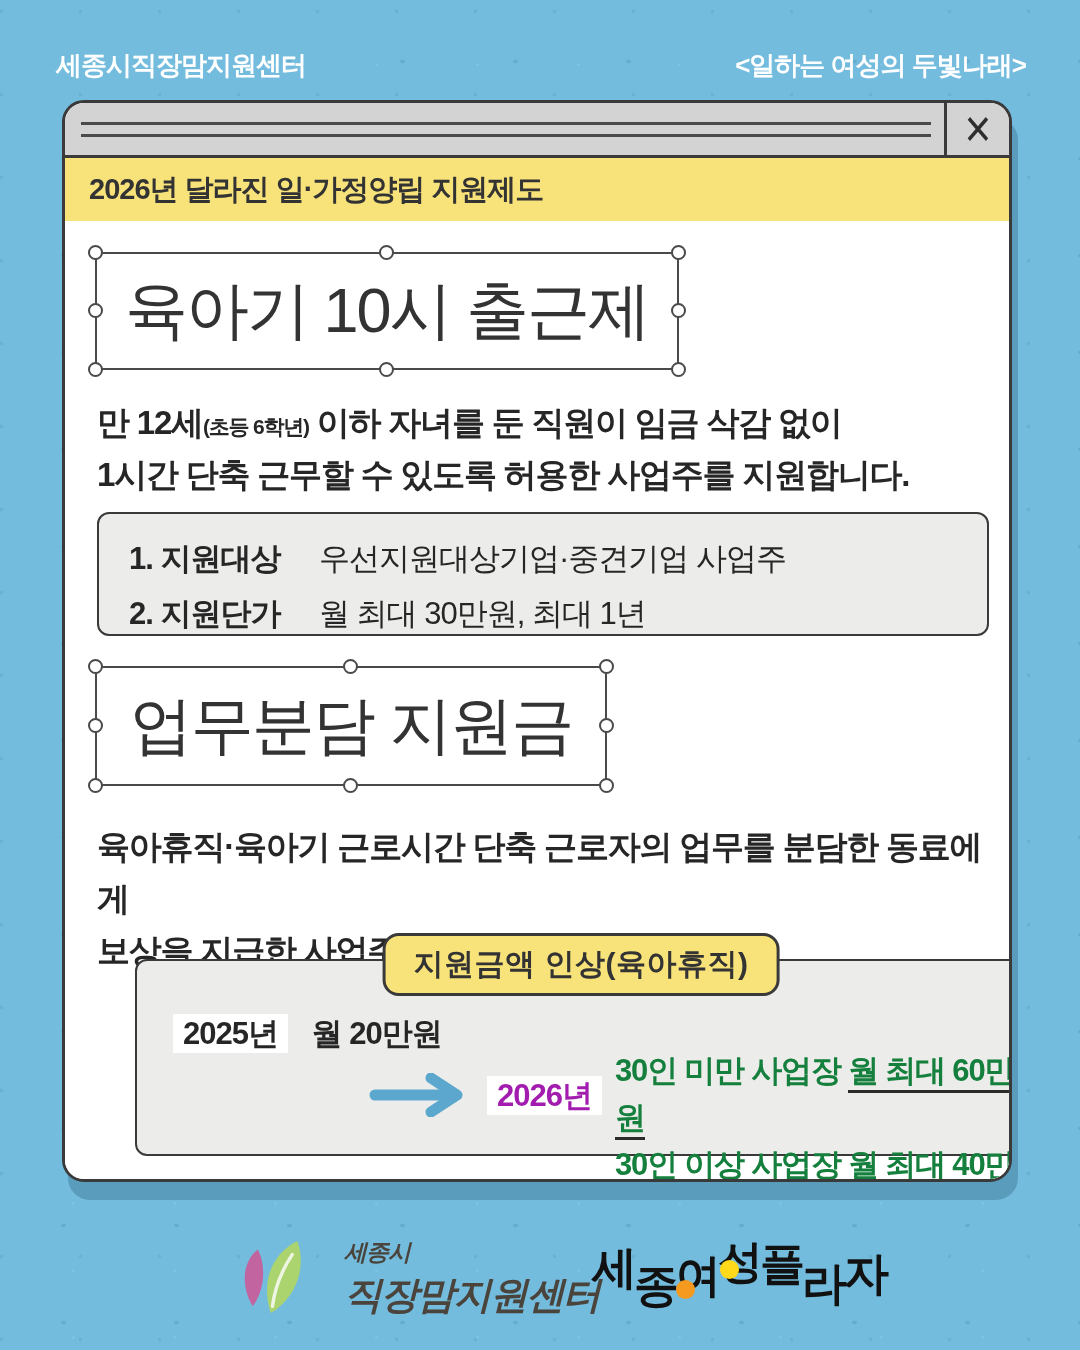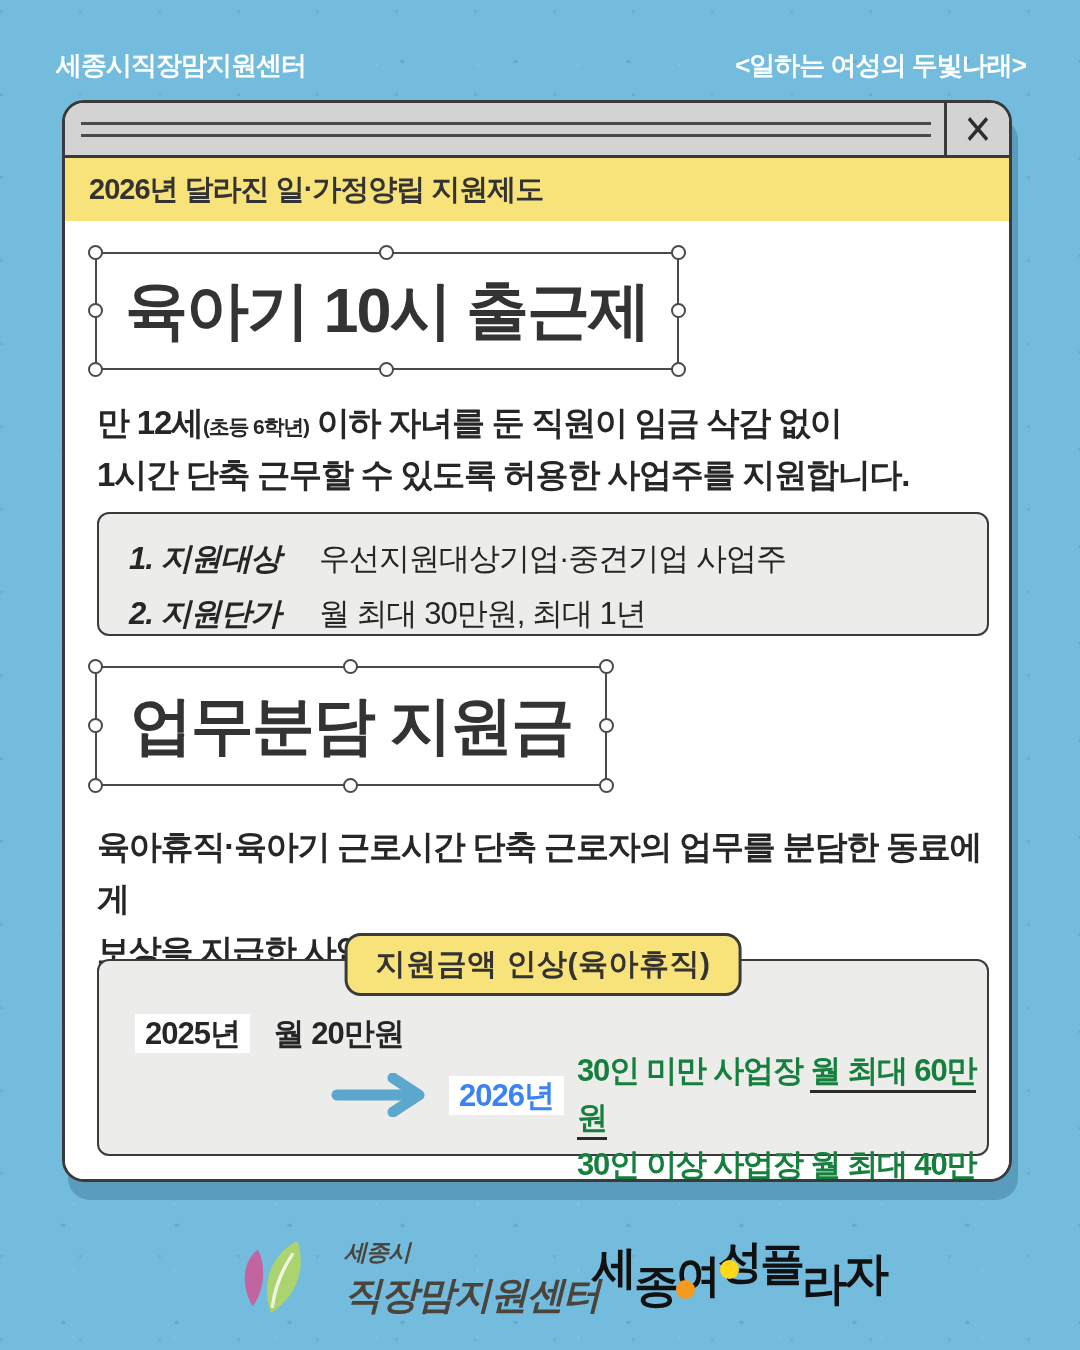--- a/index.html
+++ b/index.html
@@ -28,52 +28,52 @@
   .titlebar{position:relative;height:52px;background:#D3D3D3;border-bottom:3px solid #3a3a3a;}
   .tb-lines{position:absolute;left:16px;right:78px;top:0;bottom:0;display:flex;flex-direction:column;justify-content:center;gap:9px;}
   .tb-line{height:3px;background:#4a4a4a;}
   .tb-close{position:absolute;right:0;top:0;bottom:0;width:62px;border-left:3px solid #3a3a3a;display:flex;align-items:center;justify-content:center;cursor:pointer;}
   .tb-close span{font-size:46px;line-height:1;color:#2e2e2e;font-weight:400;transform:scaleY(1.15);}
   .banner{height:63px;background:#F8E37B;display:flex;align-items:center;padding-left:24px;font-size:29px;font-weight:700;color:#333;letter-spacing:-1px;}
   .content{position:relative;height:961px;background:#fff;}
 
   
   .selbox{position:absolute;border:2px solid #4a4a4a;display:flex;align-items:center;justify-content:center;}
-  .selbox .t{font-size:63px;font-weight:700;color:#333;letter-spacing:-2px;white-space:nowrap;}
+  .selbox .t{font-size:63px;font-weight:400;color:#333;letter-spacing:-2px;white-space:nowrap;}
   .h{position:absolute;width:15px;height:15px;background:#fff;border:2px solid #4a4a4a;border-radius:50%;box-sizing:border-box;}
   .h.nw{left:-9px;top:-9px}.h.n{left:calc(50% - 8px);top:-9px}.h.ne{right:-9px;top:-9px}
   .h.w{left:-9px;top:calc(50% - 8px)}.h.e{right:-9px;top:calc(50% - 8px)}
   .h.sw{left:-9px;bottom:-9px}.h.s{left:calc(50% - 8px);bottom:-9px}.h.se{right:-9px;bottom:-9px}
   .selbox1{left:30px;top:31px;width:580px;height:114px;}
   .selbox2{left:30px;top:445px;width:508px;height:116px;}
 
   
   .para{position:absolute;left:32px;font-size:33px;font-weight:600;color:#262626;letter-spacing:-1.2px;line-height:1.58;margin-top:12px;}
   .para1{top:164px;}
   .para2{top:588px;}
   .para .small{font-size:21px;font-weight:600;}
 
   
   .graybox{position:absolute;left:32px;width:892px;background:#ECECEA;border:2.5px solid #3a3a3a;border-radius:12px;box-sizing:border-box;}
   .graybox1{top:291px;height:124px;padding:24px 30px;display:flex;flex-direction:column;gap:13px;}
   .inforow{display:flex;align-items:baseline;font-size:31px;letter-spacing:-1px;color:#262626;}
-  .inforow .lbl{font-weight:800;min-width:190px;font-style:italic;}
+  .inforow .lbl{font-weight:800;min-width:190px;}
   .inforow .val{font-weight:500;}
 
-  .graybox2{top:738px;height:197px;}
+  .graybox2{top:738px;height:197px;margin-left:38px;}
   .badge{
     position:absolute;top:-28px;left:50%;transform:translateX(-50%);
     background:#F8E37B;border:3px solid #3a3a3a;border-radius:16px;
     padding:8px 28px;font-size:30px;font-weight:700;color:#333;letter-spacing:0.5px;white-space:nowrap;
   }
   .yearchip{background:#fff;padding:2px 10px;font-weight:600;}
   .before-row{position:absolute;left:36px;top:52px;font-size:31px;font-weight:600;color:#262626;letter-spacing:-1px;}
   .before-row .amt{margin-left:16px;}
   .arrow-wrap{position:absolute;left:232px;top:112px;}
-  .year-after{position:absolute;left:350px;top:114px;font-size:31px;color:#3b82f6;letter-spacing:-1px;}
+  .year-after{position:absolute;left:350px;top:114px;font-size:31px;color:#a21caf;letter-spacing:-1px;}
   .after-col{position:absolute;left:478px;top:86px;font-size:31px;font-weight:600;color:#15803d;letter-spacing:-1.2px;line-height:1.52;}
   .after-col .ul{border-bottom:3px solid #2b2b2b;padding-bottom:2px;}
 
   
   .footer-logo1{position:absolute;left:232px;top:1232px;display:flex;align-items:center;}
   .logo1-text{margin-left:26px;color:#4a443c;font-style:italic;}
   .logo1-top{font-size:23px;font-weight:600;letter-spacing:-1px;}
   .logo1-bottom{font-size:38px;font-weight:800;letter-spacing:-1.5px;margin-top:2px;}
   .footer-logo2{position:absolute;left:592px;top:1244px;width:280px;height:80px;}
   .logo2-text{position:relative;font-size:45px;font-weight:800;color:#111;letter-spacing:-3px;white-space:nowrap;}

